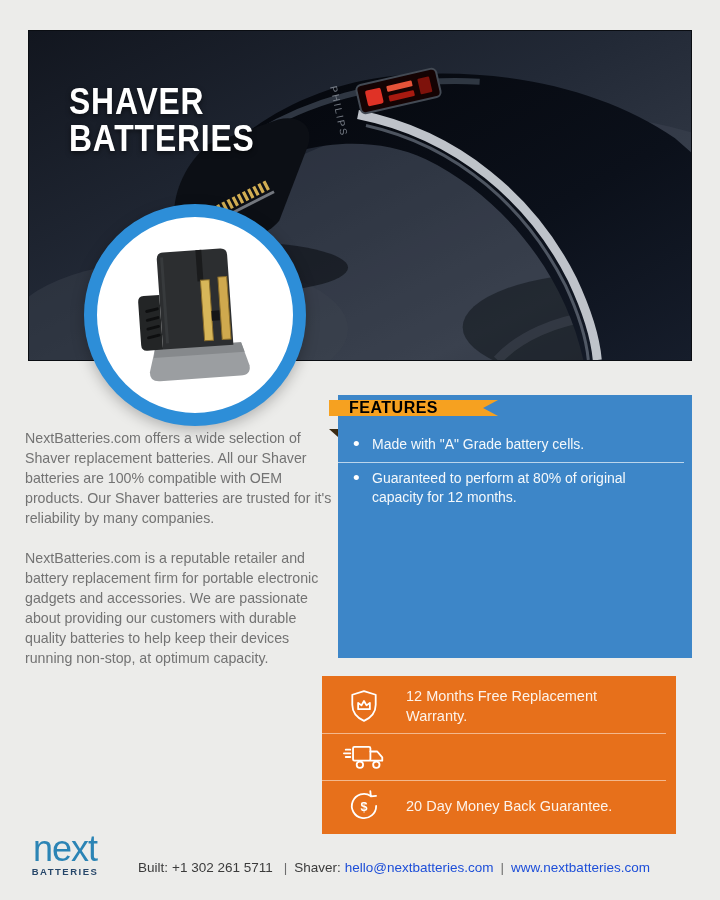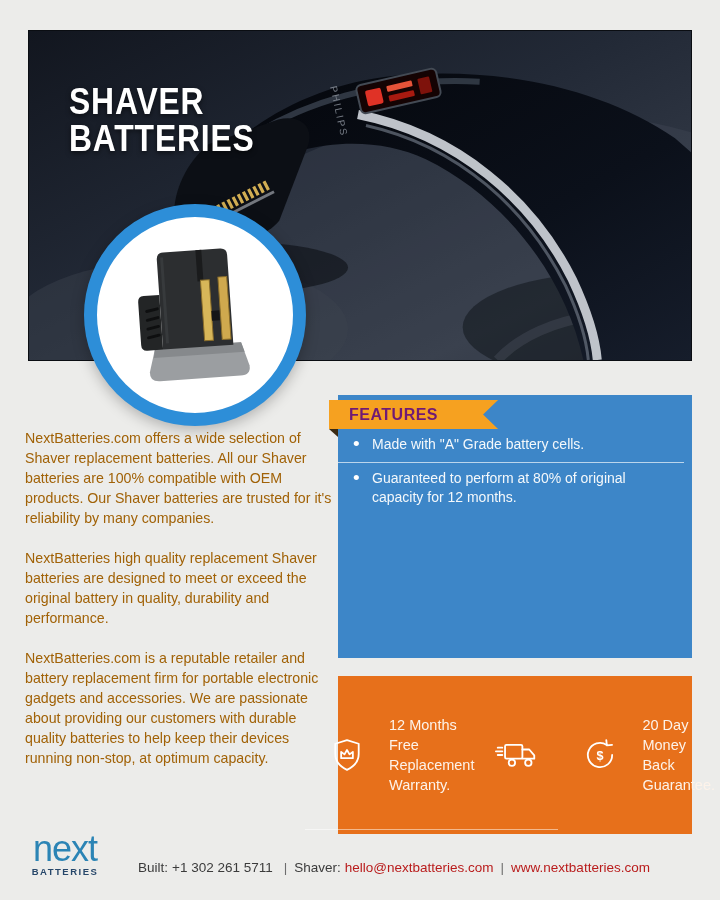--- a/index.html
+++ b/index.html
@@ -37,37 +37,37 @@
   .circle{
     position:absolute;left:84px;top:204px;width:222px;height:222px;
     background:#fff;border:13px solid var(--circle-ring-blue);border-radius:50%;
     display:flex;align-items:center;justify-content:center;
     box-shadow:0 4px 14px rgba(0,0,0,.25);
   }
 
   
   .intro{
     position:absolute;left:25px;top:428px;width:307px;
-    color:#a16207;font-size:14.2px;line-height:20px;
+    color:#737373;font-size:14.2px;line-height:20px;
   }
   .intro p{margin-bottom:20px;}
 
   
   .features{
     position:absolute;left:338px;top:395px;width:354px;min-height:263px;
     background:var(--features-panel-blue);
     padding:34px 8px 6px 0;
   }
   .ribbon{
-    position:absolute;left:-9px;top:5px;height:29px;
+    position:absolute;left:-9px;top:5px;height:16px;
     background:var(--ribbon-orange);
     display:flex;align-items:center;
     padding:0 60px 0 20px;
     clip-path:polygon(0 0,100% 0,calc(100% - 15px) 50%,100% 100%,0 100%);
-    color:#701a75;font-size:16px;font-weight:700;letter-spacing:.5px;
+    color:#000000;font-size:16px;font-weight:700;letter-spacing:.5px;
   }
   .ribbon-fold{
     position:absolute;left:-9px;top:34px;width:9px;height:8px;
     background:#3b2a12;
     clip-path:polygon(100% 0,100% 100%,0 0);
   }
   .features ul{list-style:none;}
   .features li{
     position:relative;
     padding:6px 6px 7px 34px;
@@ -75,23 +75,23 @@
   }
   .features li::before{
     content:"\2022";
     position:absolute;left:15px;top:5px;
     font-size:19px;line-height:19.5px;color:#fff;
   }
   .features li:not(:last-child){border-bottom:1px solid rgba(255,255,255,.65);}
 
   
   .guarantees{
-    position:absolute;left:338px;top:676px;width:354px;height:158px;
+    position:absolute;left:322px;top:676px;width:354px;height:158px;
     background:var(--guarantees-panel-orange);
-    display:flex;justify-content:center;
+    display:flex;flex-direction:column;justify-content:center;
     padding:4px 10px 4px 0;
   }
   .g-row{
     display:flex;align-items:center;
     padding:7px 0;
   }
   .g-row:not(:last-child){border-bottom:1px solid rgba(255,255,255,.5);}
   .g-icon{
     width:84px;flex:0 0 84px;display:flex;justify-content:center;align-items:center;
   }
@@ -106,21 +106,21 @@
   }
   .logo-batteries{
     color:var(--logo-navy);font-size:9.5px;font-weight:700;letter-spacing:1.5px;margin-top:1px;
   }
   .contact{
     position:absolute;left:138px;top:860px;
     color:#3b3b3b;font-size:13.5px;white-space:nowrap;
   }
   .contact span{margin-right:4px;}
   .contact .sep{color:#6d6d6d;margin:0 7px;}
-  .contact a{color:#b91c1c;text-decoration:none;margin-top:41px;}
+  .contact a{color:#1d4ed8;text-decoration:none;margin-top:41px;}
 </style>
 </head>
 <body>
 
 <div class="page">
 
   <div class="hero">
     <svg viewBox="0 0 664 331" preserveAspectRatio="none">
       <defs>
         <linearGradient id="bgGrad" x1="0" y1="0" x2="1" y2="1">
@@ -187,21 +187,20 @@
         <rect x="103" y="60" width="9" height="62" fill="#d7b659" stroke="#8a6d2a" stroke-width="1"></rect>
         <rect x="121" y="58" width="9" height="64" fill="#cfa94e" stroke="#8a6d2a" stroke-width="1"></rect>
         <rect x="112" y="92" width="8" height="10" fill="#151617"></rect>
         <line x1="65" y1="34" x2="65" y2="122" stroke="#3f4245" stroke-width="3" opacity="0.6"></line>
       </g>
     </svg>
   </div>
 
   <div class="intro">
     <p>NextBatteries.com offers a wide selection of Shaver replacement batteries. All our Shaver batteries are 100% compatible with OEM products. Our Shaver batteries are trusted for it's reliability by many companies.</p>
-    <p>NextBatteries high quality replacement Shaver batteries are designed to meet or exceed the original battery in quality, durability and performance.</p>
     <p>NextBatteries.com is a reputable retailer and battery replacement firm for portable electronic gadgets and accessories. We are passionate about providing our customers with durable quality batteries to help keep their devices running non-stop, at optimum capacity.</p>
   </div>
 
   <div class="features">
     <div class="ribbon">
       <span>FEATURES</span>
     </div>
     <div class="ribbon-fold"></div>
     <ul>
       <li>Made with "A" Grade battery cells.</li>

